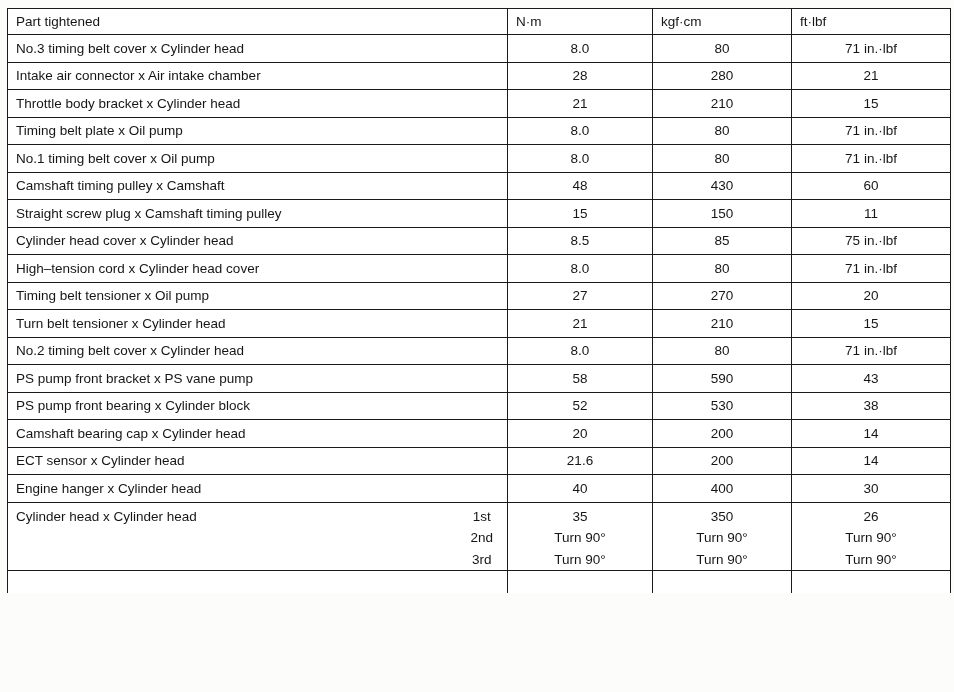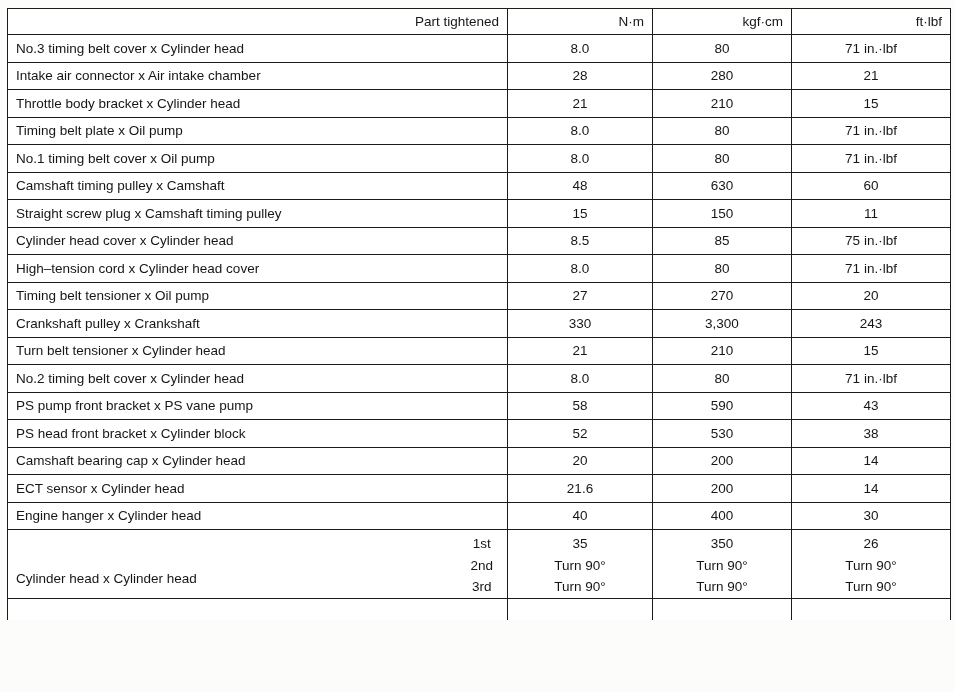--- a/index.html
+++ b/index.html
@@ -27,39 +27,39 @@
   table.spec td {
     border: 1.6px solid #1b1b1b;
     font-size: 13.5px;
     font-weight: 400;
     padding: 0 8px;
     white-space: nowrap;
     overflow: hidden;
   }
   table.spec th {
     height: 26px;
-    text-align: right;
+    text-align: left;
     vertical-align: middle;
   }
   table.spec td {
     height: 27.5px;
     vertical-align: middle;
   }
   td.part { text-align: left; padding-left: 9px; }
   td.val  { text-align: center; }
 
   
   tr.multi td { height: 67px; vertical-align: top; padding-top: 3px; }
   .multi-wrap {
     display: flex;
     justify-content: space-between;
     align-items: flex-start;
     height: 100%;
   }
-  .multi-part { line-height: 21px; margin-top: 35px; }
+  .multi-part { line-height: 21px; }
   .step-labels { text-align: center; padding-right: 6px; }
   .step-labels div { line-height: 21.5px; }
   td.val .step-val { line-height: 21.5px; }
 
   
   tr.partial td { height: 22px; border-bottom: none; }
 </style>
 </head>
 <body>
 
@@ -107,21 +107,21 @@
         </tr>
         <tr>
           <td class="part">No.1 timing belt cover x Oil pump</td>
           <td class="val">8.0</td>
           <td class="val">80</td>
           <td class="val">71 in.·lbf</td>
         </tr>
         <tr>
           <td class="part">Camshaft timing pulley x Camshaft</td>
           <td class="val">48</td>
-          <td class="val">630</td>
+          <td class="val">430</td>
           <td class="val">60</td>
         </tr>
         <tr>
           <td class="part">Straight screw plug x Camshaft timing pulley</td>
           <td class="val">15</td>
           <td class="val">150</td>
           <td class="val">11</td>
         </tr>
         <tr>
           <td class="part">Cylinder head cover x Cylinder head</td>
@@ -135,45 +135,39 @@
           <td class="val">80</td>
           <td class="val">71 in.·lbf</td>
         </tr>
         <tr>
           <td class="part">Timing belt tensioner x Oil pump</td>
           <td class="val">27</td>
           <td class="val">270</td>
           <td class="val">20</td>
         </tr>
         <tr>
-          <td class="part">Crankshaft pulley x Crankshaft</td>
-          <td class="val">330</td>
-          <td class="val">3,300</td>
-          <td class="val">243</td>
-        </tr>
-        <tr>
           <td class="part">Turn belt tensioner x Cylinder head</td>
           <td class="val">21</td>
           <td class="val">210</td>
           <td class="val">15</td>
         </tr>
         <tr>
           <td class="part">No.2 timing belt cover x Cylinder head</td>
           <td class="val">8.0</td>
           <td class="val">80</td>
           <td class="val">71 in.·lbf</td>
         </tr>
         <tr>
           <td class="part">PS pump front bracket x PS vane pump</td>
           <td class="val">58</td>
           <td class="val">590</td>
           <td class="val">43</td>
         </tr>
         <tr>
-          <td class="part">PS head front bracket x Cylinder block</td>
+          <td class="part">PS pump front bearing x Cylinder block</td>
           <td class="val">52</td>
           <td class="val">530</td>
           <td class="val">38</td>
         </tr>
         <tr>
           <td class="part">Camshaft bearing cap x Cylinder head</td>
           <td class="val">20</td>
           <td class="val">200</td>
           <td class="val">14</td>
         </tr>

